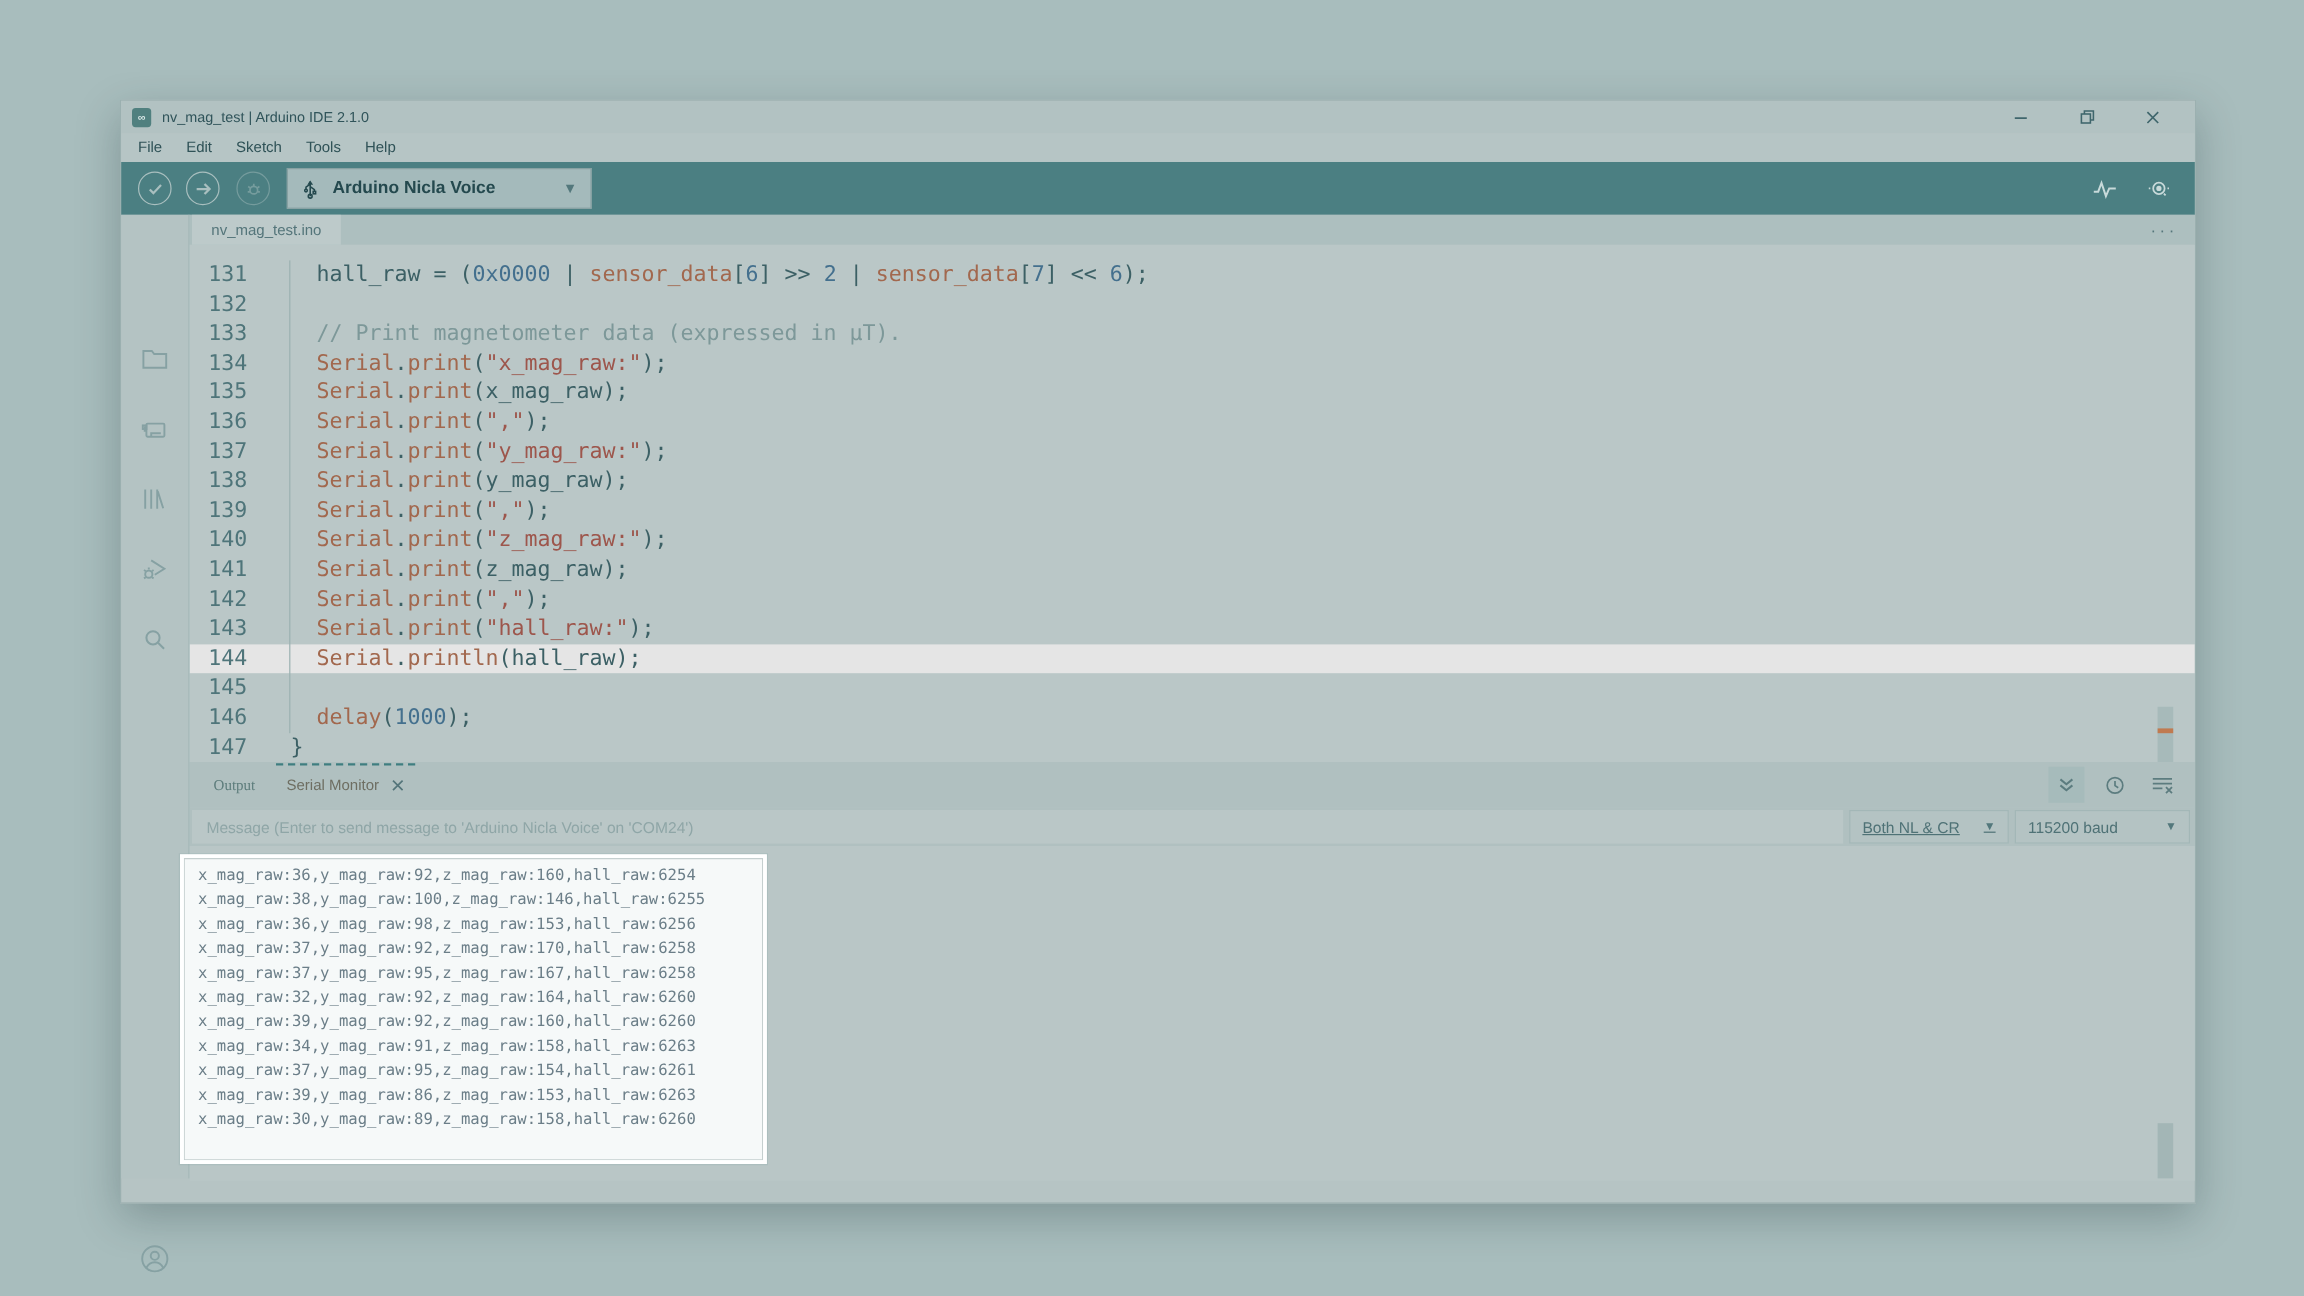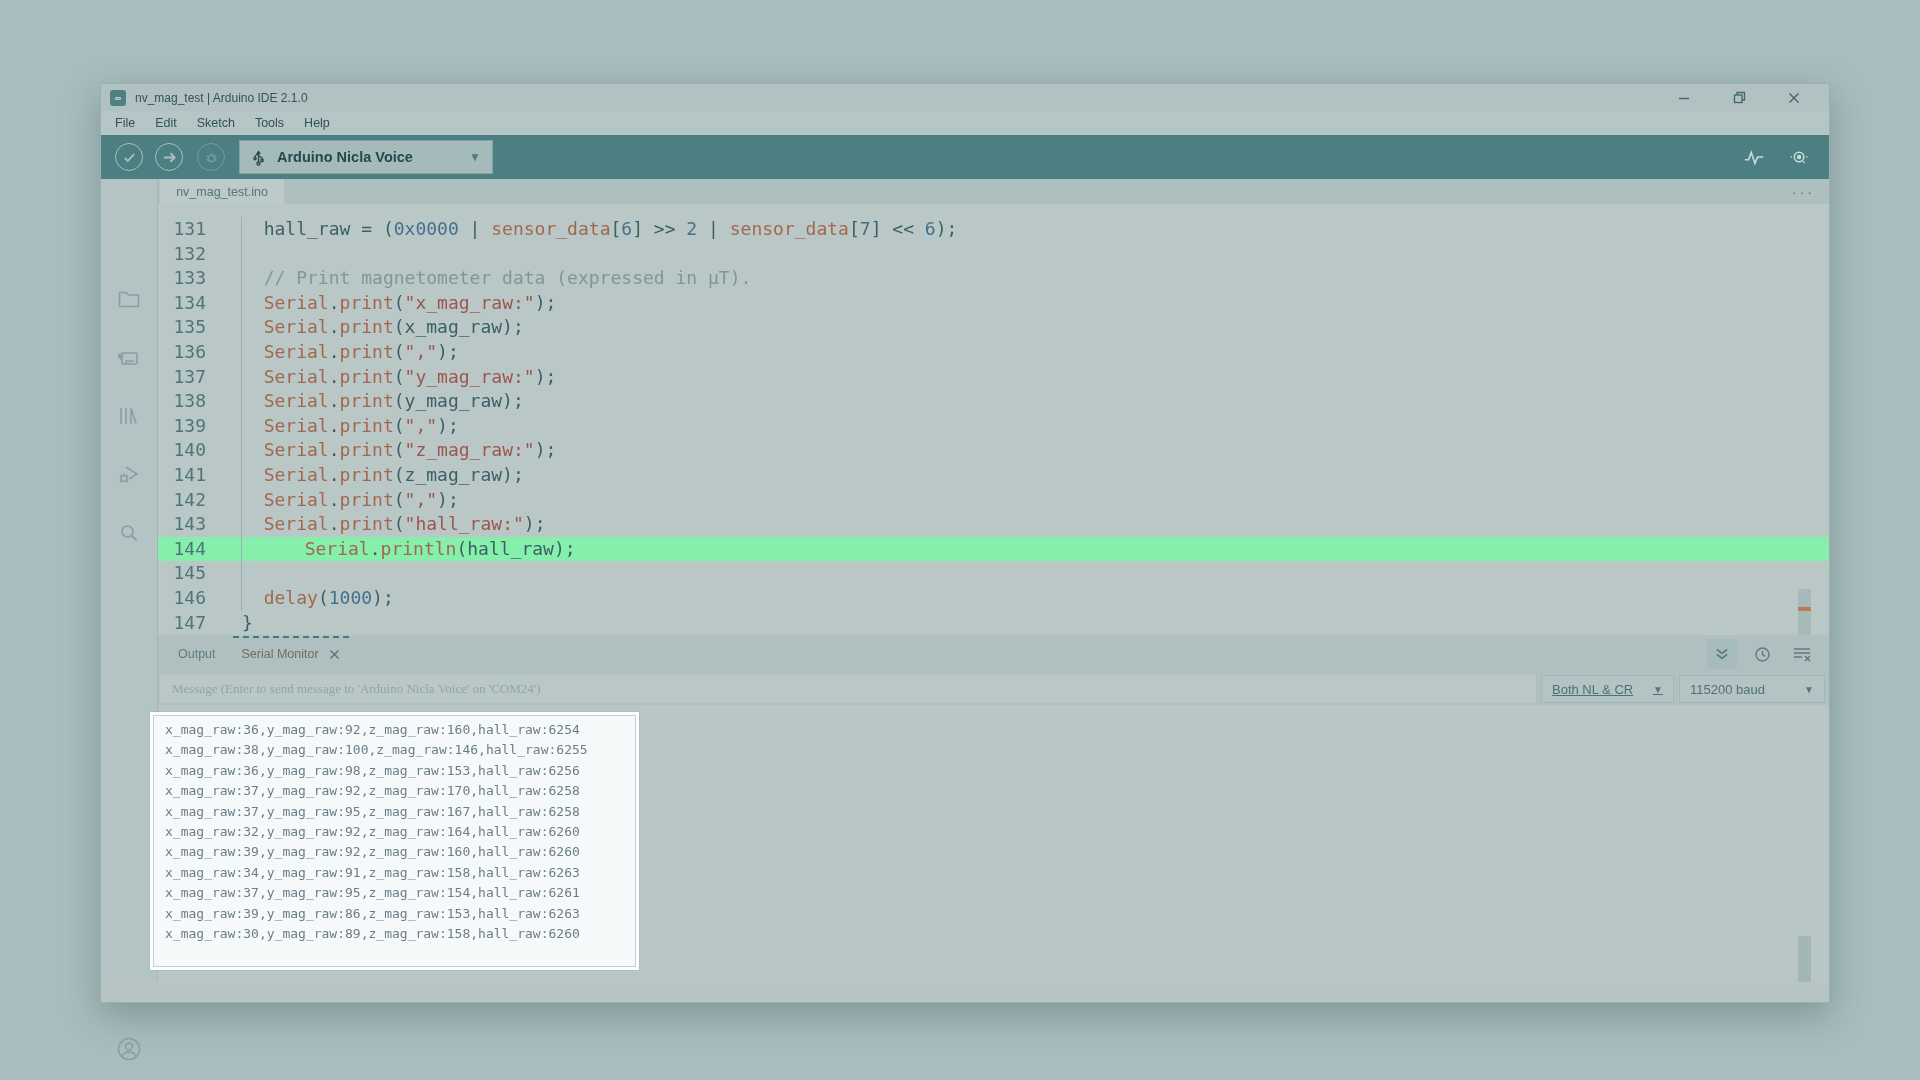--- a/index.html
+++ b/index.html
@@ -50,45 +50,45 @@
     background:#bdcaca; color:#54757a; font-size:12.5px;
     display:flex; align-items:center; justify-content:center; }
   .tab-overflow { position:absolute; right:14px; top:0; height:25px; display:flex; align-items:center;
     color:#54757a; font-size:14px; letter-spacing:3px; }
   
   .code-area { position:absolute; top:120px; left:57px; right:0; height:431px;
     background:#bac7c7; padding-top:13px; overflow:hidden; }
   .indent-guide { position:absolute; left:83px; top:13px; height:394px; border-left:1px solid #9bb1b1; }
   .code-line { display:flex; height:24.6px; line-height:24.6px;
     font-family:"DejaVu Sans Mono", monospace; font-size:18px; white-space:pre; }
-  .code-line.active { background:#86efac;gap:41px; }
+  .code-line.active { background:#e5e5e5; }
   .ln { width:48px; text-align:right; color:#4f757a; flex:none; }
   .code { padding-left:36px; }
   .t-p { color:#3c6065; } .t-k { color:#a2684e; } .t-s { color:#9d564c; }
   .t-n { color:#44708e; } .t-c { color:#7d9899; }
   .editor-scrollbar { position:absolute; right:18px; top:505px; width:13px; height:48px; background:#a7baba; }
   .scroll-marker { position:absolute; left:0; top:18px; width:13px; height:4px; background:#c07a50; }
   
   .panel-tabs { position:absolute; top:551px; left:57px; right:0; height:38px;
     background:#b0c0c0; display:flex; align-items:center; }
   .ptab { font-size:12.5px; height:38px; display:flex; align-items:center; padding:0 13px; position:relative; }
-  .ptab.output { color:#5e7d7c; margin-left:7px; }
+  .ptab.output { color:#5e7d7c; margin-left:7px;font-family:Liberation Serif, serif; }
   .ptab.serial { color:#6e6e62; gap:10px; }
   .ptab.serial::before { content:""; position:absolute; top:1px; left:4px; right:4px;
     border-top:2px dashed #3f7e80; }
   .ptab-close { color:#54757a; display:flex; }
   .panel-tab-icons { position:absolute; right:12px; top:4px; display:flex; gap:10px; align-items:center; color:#5c7c7f; }
   .pt-icon { width:30px; height:30px; display:flex; align-items:center; justify-content:center; }
   .pt-icon.active-bg { background:#a6bbbb; }
   
   .msg-row { position:absolute; top:589px; left:57px; right:0; height:32px;
     background:#b0c0c0; display:flex; align-items:center; }
   .msg-input { flex:1; height:28px; margin:2px 0 2px 2px; border:none; outline:none;
     background:#bac7c7; padding:0 12px; font-size:13px; color:#6d28d9;
-    font-family:Liberation Serif, serif; }
+    font-family:Liberation Sans, sans-serif; }
   .msg-input::placeholder { color:#8fa6a7; }
   .dropdown { height:28px; margin-left:5px; background:#b4c3c3; border:1px solid #a3b7b7;
     display:flex; align-items:center; justify-content:space-between;
     padding:0 10px; font-size:13px; color:#4f7276; }
   .dd-lineending { width:133px;text-decoration:underline; } .dd-baud { width:146px; margin-right:4px; }
   .dd-caret { font-size:10px; color:#53787c; margin-left:8px; }
   
   .output-area { position:absolute; top:621px; left:57px; right:0; height:279px; background:#b9c6c6; }
   .highlight-box { position:absolute; left:49px; top:628px; width:489px; height:258px;
     border:3px solid #ffffff; background:#f6f9f9;

